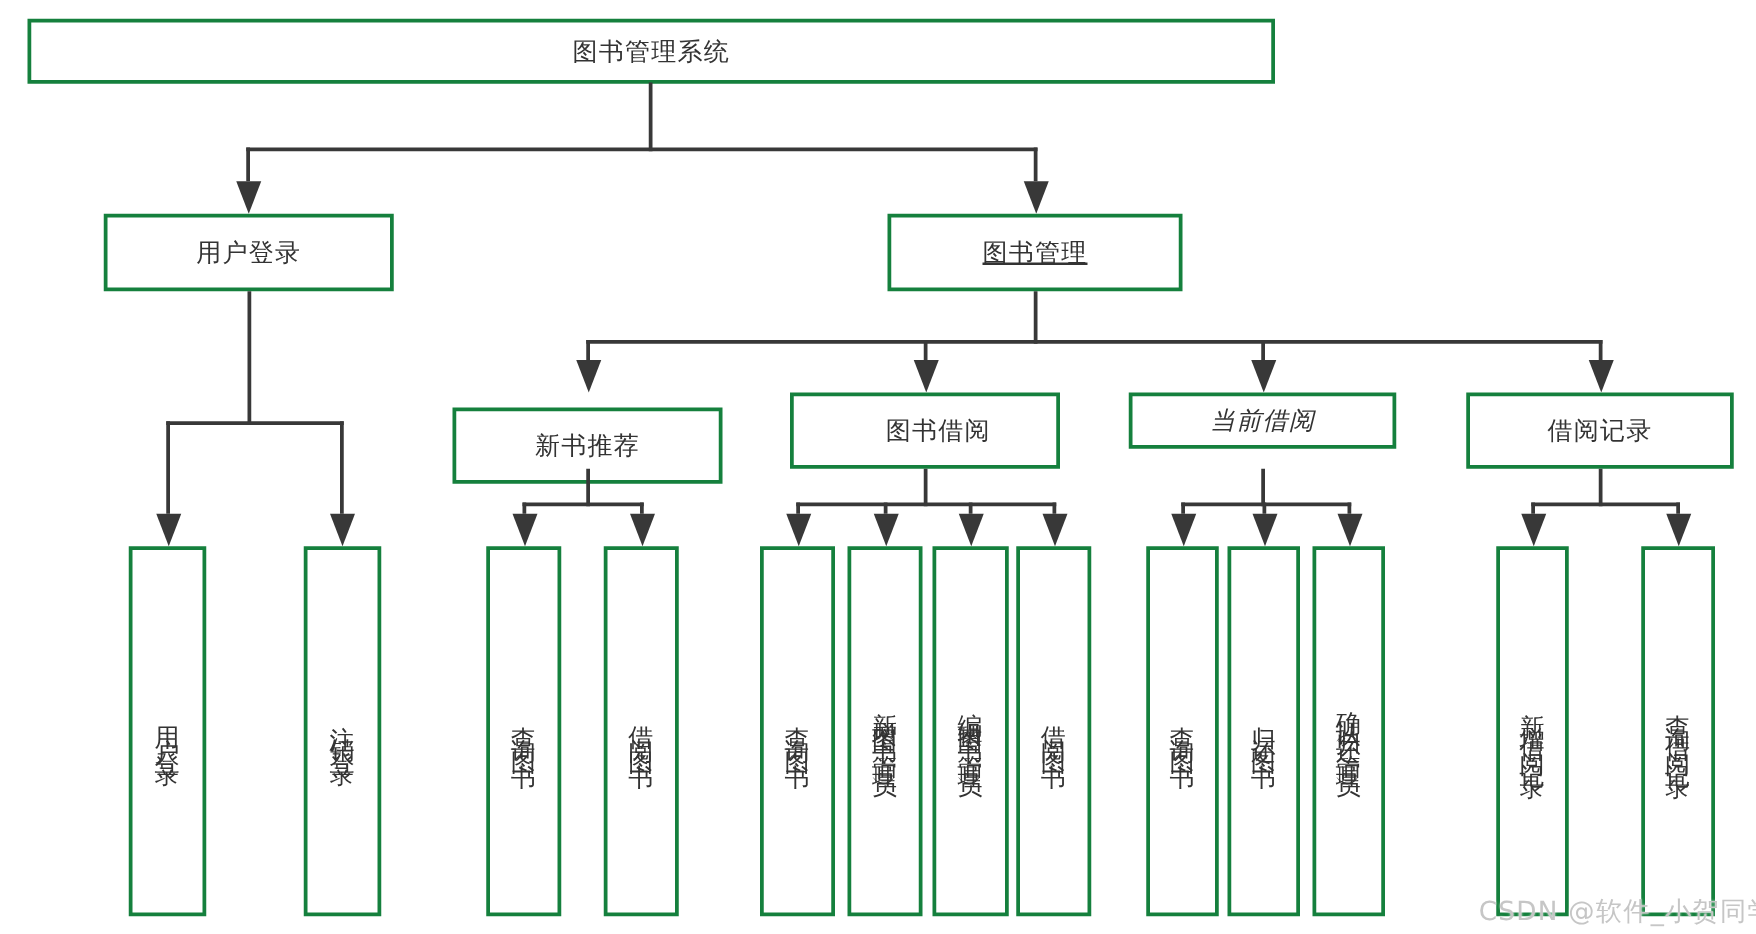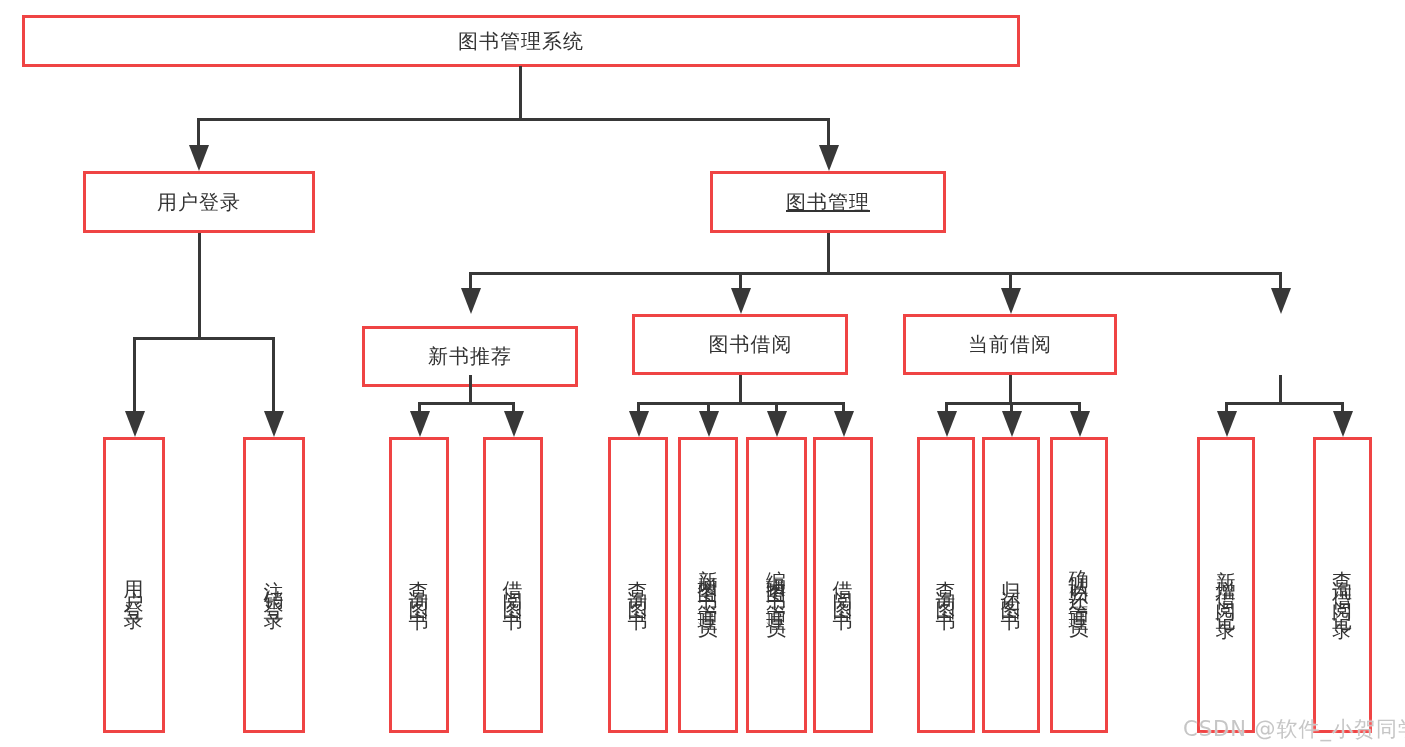--- a/index.html
+++ b/index.html
@@ -9,21 +9,21 @@
     height: 747px;
     background: #ffffff;
     font-family: "DejaVu Sans", "Liberation Sans", sans-serif;
     color: #333333;
     overflow: hidden;
   }
   
   .node {
     position: absolute;
     box-sizing: border-box;
-    border: 3px solid #ef4444;
+    border: 3px solid #15803d;
     background: #ffffff;
     display: flex;
     align-items: center;
     justify-content: center;
     color: #333333;
   }
   .hnode {
     font-size: 20px;
     letter-spacing: 1px;
   }
@@ -95,21 +95,22 @@
 
   <div class="vline" style="left:827px; top:233px; height:42px;"></div>
   <div class="hline" style="left:469px; top:272px; width:813px;"></div>
   <div class="drop" style="left:469px; top:272px; height:16px;"></div>
   <div class="drop" style="left:739px; top:272px; height:16px;"></div>
   <div class="drop" style="left:1009px; top:272px; height:16px;"></div>
   <div class="drop" style="left:1279px; top:272px; height:16px;"></div>
 
   <div class="node hnode" style="left:362px; top:326px; width:216px; height:61px;">新书推荐</div>
   <div class="node hnode" style="left:632px; top:314px; width:216px; height:61px;padding-left:21px;">图书借阅</div>
-  <div class="node hnode" style="left:903px; top:314px; width:214px; height:61px;">当前借阅</div>
+  <div class="node hnode" style="left:903px; top:314px; width:214px; height:45px;font-style:italic;">当前借阅</div>
+  <div class="node hnode" style="left:1173px; top:314px; width:214px; height:61px;">借阅记录</div>
 
   <div class="vline" style="left:469px; top:375px; height:30px;"></div>
   <div class="hline" style="left:418px; top:402px; width:97px;"></div>
   <div class="drop" style="left:418px; top:402px; height:9px;"></div>
   <div class="drop" style="left:512px; top:402px; height:9px;"></div>
 
   <div class="vline" style="left:739px; top:375px; height:30px;"></div>
   <div class="hline" style="left:637px; top:402px; width:208px;"></div>
   <div class="drop" style="left:637px; top:402px; height:9px;"></div>
   <div class="drop" style="left:707px; top:402px; height:9px;"></div>

